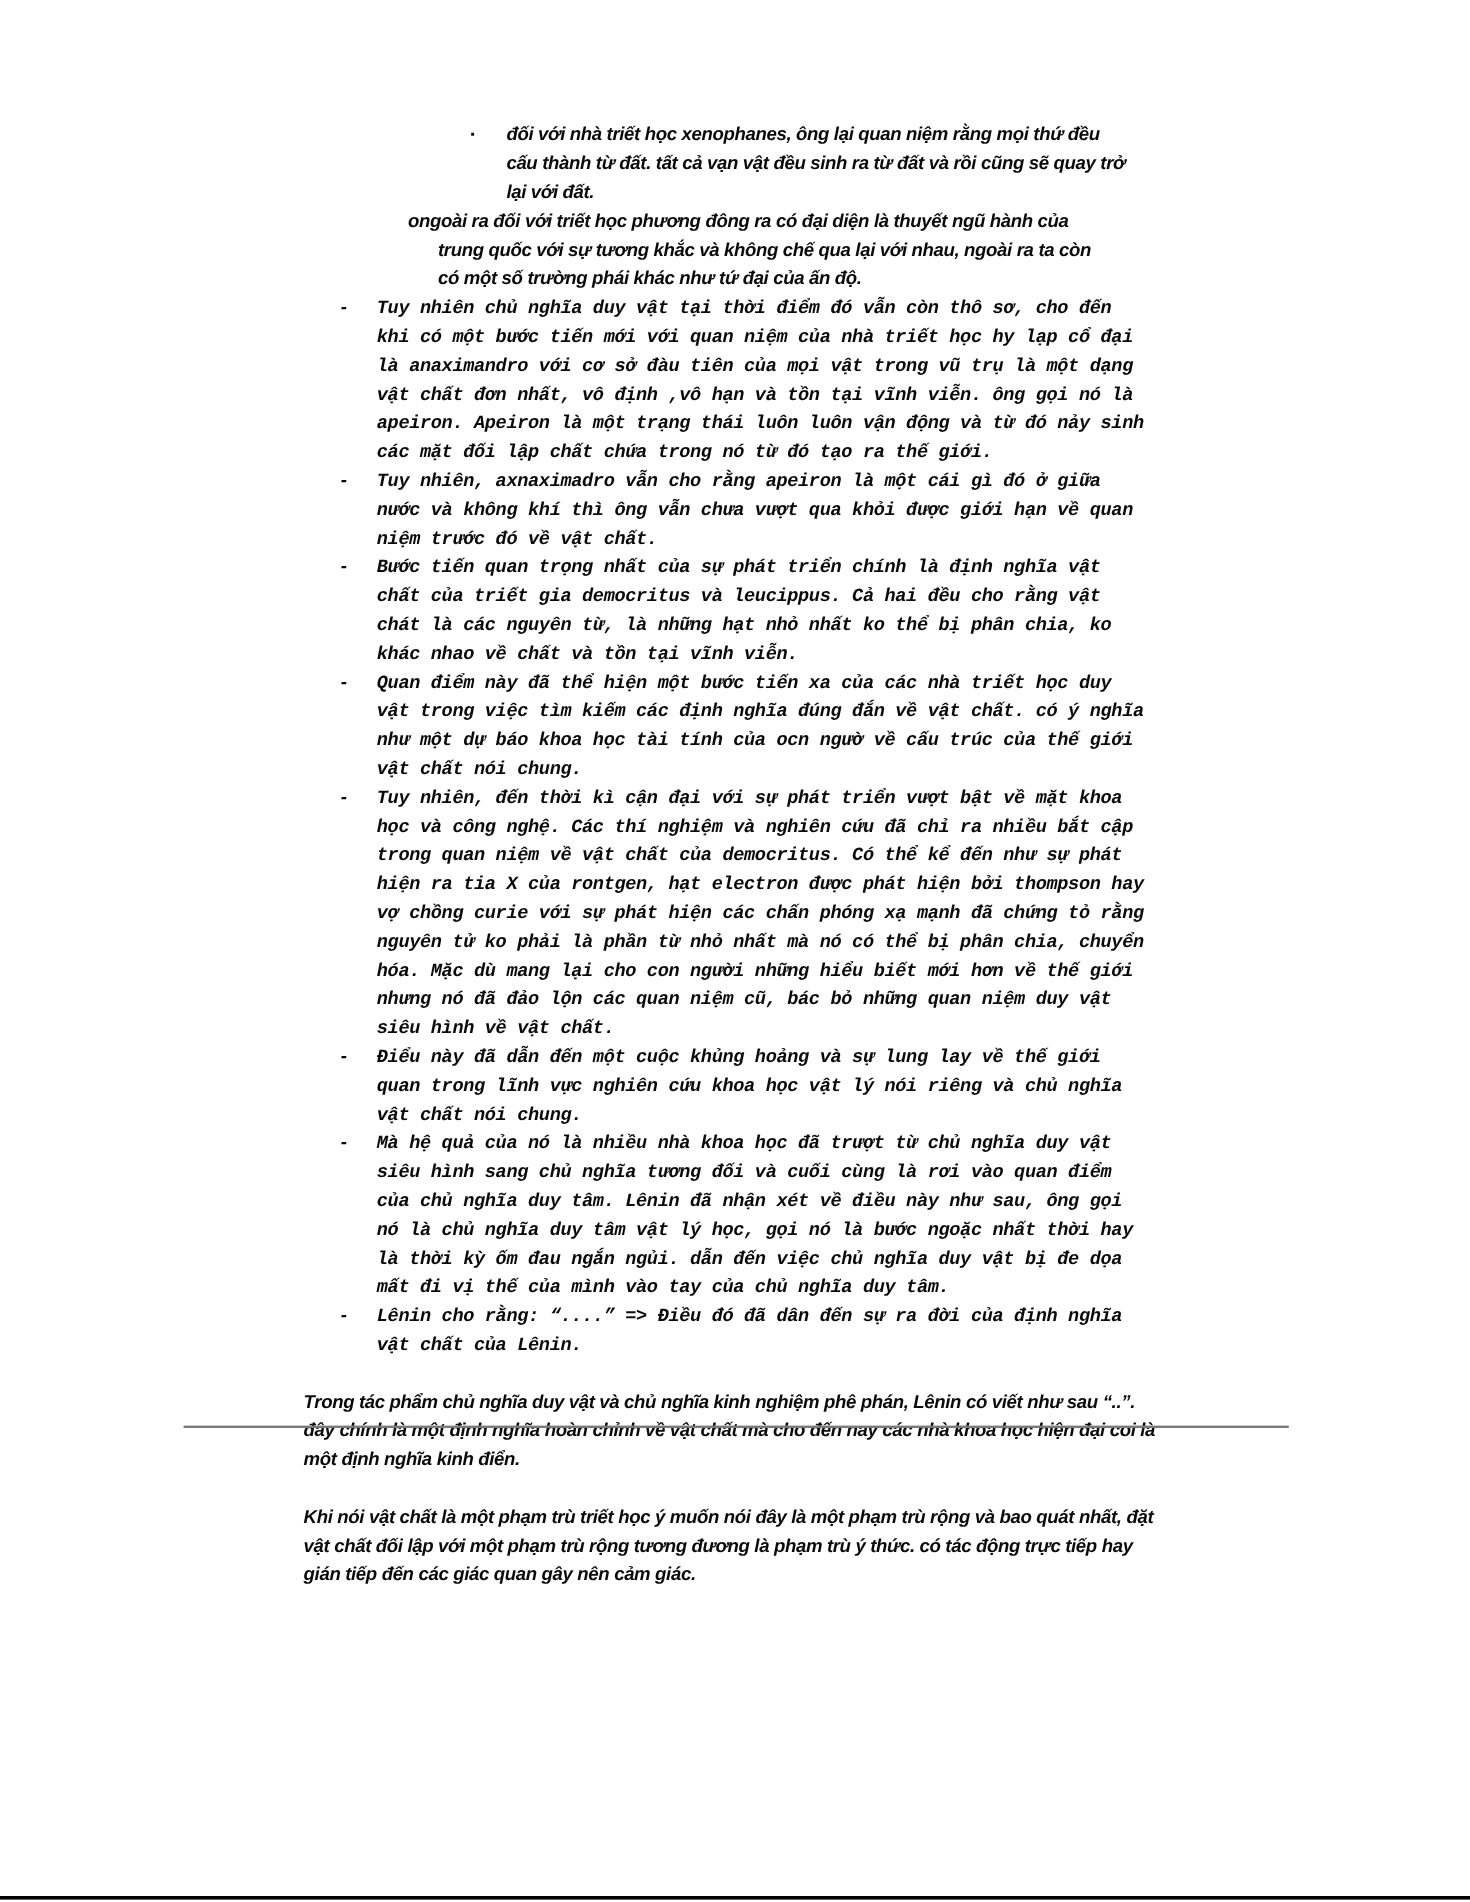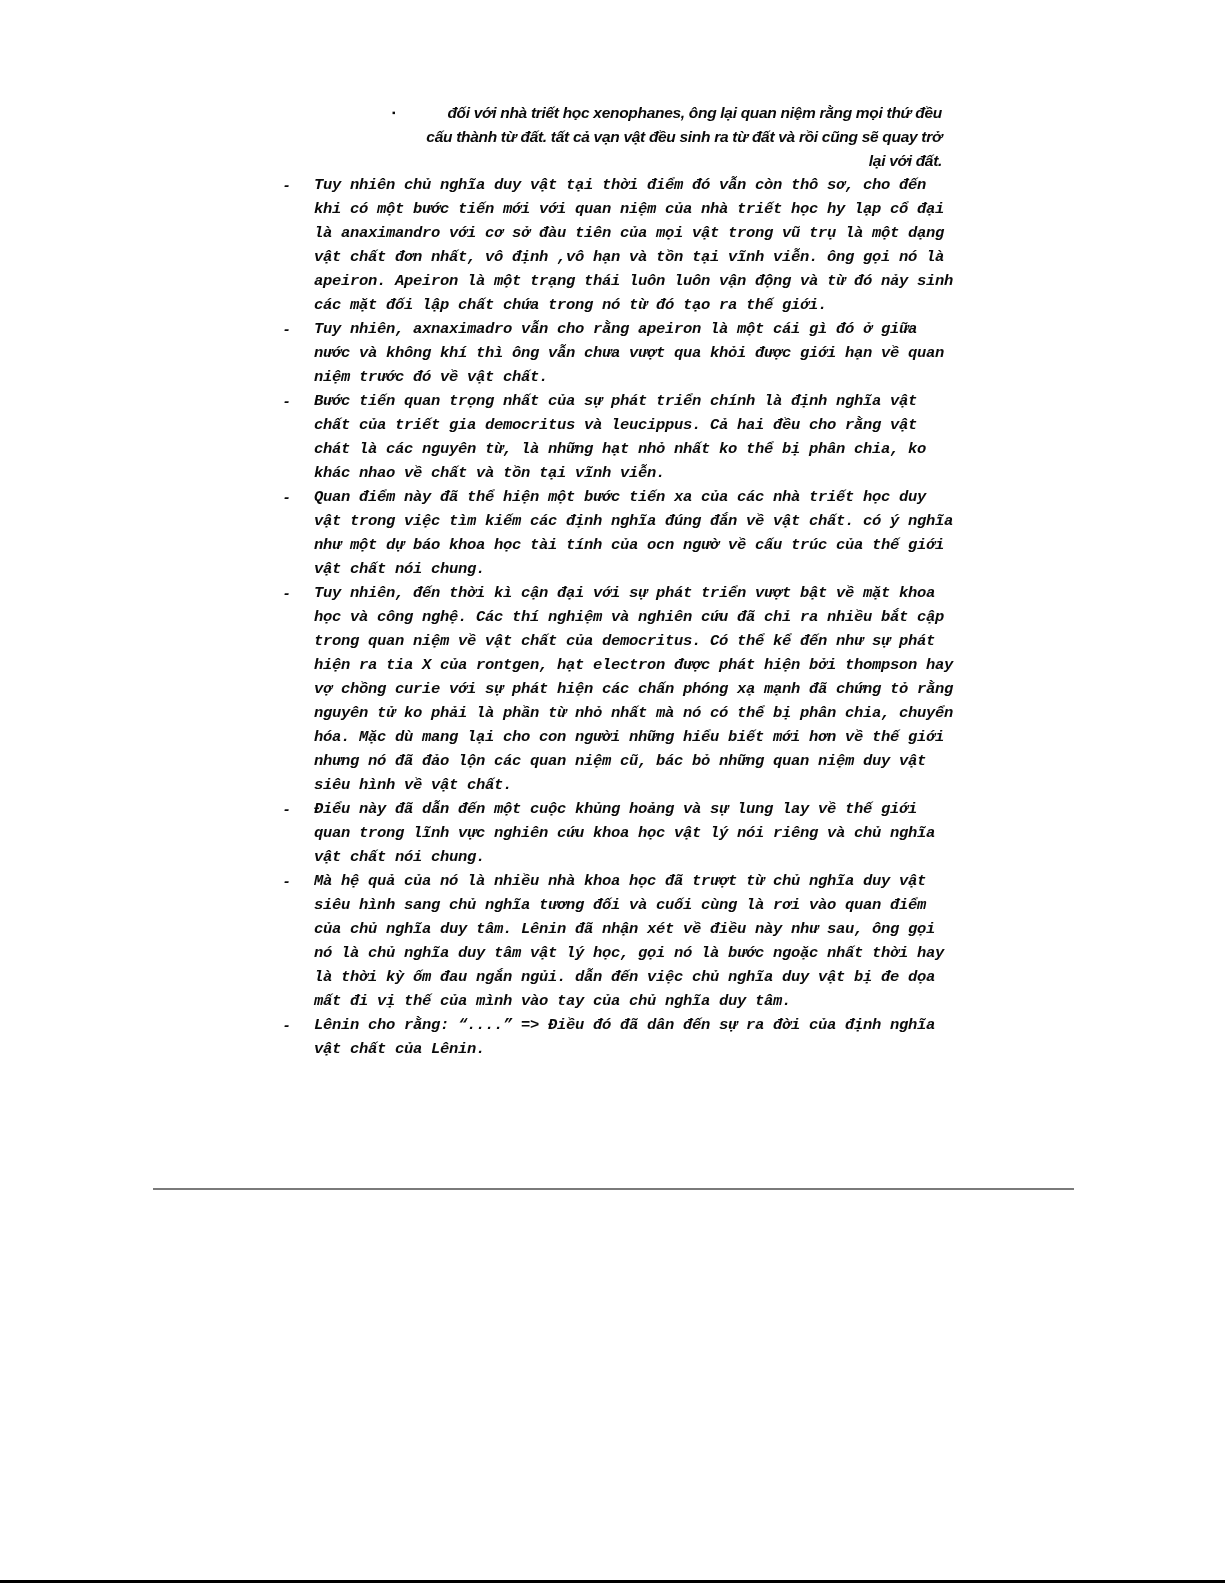--- a/index.html
+++ b/index.html
@@ -35,21 +35,21 @@
     width: 552px;
   }
   .sq-marker {
     flex: none;
     width: 30px;
     font-style: normal;
     font-size: 10px;
     line-height: 24px;
     padding-left: 2px;
   }
-  .sub-bullet-text { flex: 1; text-align: right; }
+  .sub-bullet-text { flex: 1; }
   
   .cont-para {
     margin-left: 112px;
     width: 560px;
     text-indent: -25px;
   }
   
   .dash-row {
     display: flex;
     margin-left: 30px;
@@ -87,20 +87,21 @@
 <body>
 
 <div class="page">
   <div class="content">
 
     <div class="sub-bullet-row">
       <span class="sq-marker">▪</span>
       <div class="sub-bullet-text">đối với nhà triết học xenophanes, ông lại quan niệm rằng mọi thứ đều cấu thành từ đất. tất cả vạn vật đều sinh ra từ đất và rồi cũng sẽ quay trở lại với đất.</div>
     </div>
 
+    <div class="cont-para">ongoài ra đối với triết học phương đông ra có đại diện là thuyết ngũ hành của trung quốc với sự tương khắc và không chế qua lại với nhau, ngoài ra ta còn có một số trường phái khác như tứ đại của ấn độ.</div>
 
     <div class="dash-row">
       <span class="dash-marker">-</span>
       <div class="dash-text">Tuy nhiên chủ nghĩa duy vật tại thời điểm đó vẫn còn thô sơ, cho đến khi có một bước tiến mới với quan niệm của nhà triết học hy lạp cổ đại là anaximandro với cơ sở đàu tiên của mọi vật trong vũ trụ là một dạng vật chất đơn nhất, vô định ,vô hạn và tồn tại vĩnh viễn. ông gọi nó là apeiron. Apeiron là một trạng thái luôn luôn vận động và từ đó nảy sinh các mặt đối lập chất chứa trong nó từ đó tạo ra thế giới.</div>
     </div>
 
     <div class="dash-row">
       <span class="dash-marker">-</span>
       <div class="dash-text">Tuy nhiên, axnaximadro vẫn cho rằng apeiron là một cái gì đó ở giữa nước và không khí thì ông vẫn chưa vượt qua khỏi được giới hạn về quan niệm trước đó về vật chất.</div>
     </div>
@@ -128,18 +129,20 @@
     <div class="dash-row">
       <span class="dash-marker">-</span>
       <div class="dash-text">Mà hệ quả của nó là nhiều nhà khoa học đã trượt từ chủ nghĩa duy vật siêu hình sang chủ nghĩa tương đối và cuối cùng là rơi vào quan điểm của chủ nghĩa duy tâm. Lênin đã nhận xét về điều này như sau, ông gọi nó là chủ nghĩa duy tâm vật lý học, gọi nó là bước ngoặc nhất thời hay là thời kỳ ốm đau ngắn ngủi. dẫn đến việc chủ nghĩa duy vật bị đe dọa mất đi vị thế của mình vào tay của chủ nghĩa duy tâm.</div>
     </div>
 
     <div class="dash-row">
       <span class="dash-marker">-</span>
       <div class="dash-text">Lênin cho rằng: “....” =&gt; Điều đó đã dân đến sự ra đời của định nghĩa vật chất của Lênin.</div>
     </div>
 
+    <div class="para">Trong tác phẩm chủ nghĩa duy vật và chủ nghĩa kinh nghiệm phê phán, Lênin có viết như sau “..”. đây chính là một định nghĩa hoàn chỉnh về vật chất mà cho đến nay các nhà khoa học hiện đại coi là một định nghĩa kinh điển.</div>
+    <div class="para">Khi nói vật chất là một phạm trù triết học ý muốn nói đây là một phạm trù rộng và bao quát nhất, đặt vật chất đối lập với một phạm trù rộng tương đương là phạm trù ý thức. có tác động trực tiếp hay gián tiếp đến các giác quan gây nên cảm giác.</div>
 
   </div>
 
   <div class="divider"></div>
   <div class="bottom-line"></div>
 </div>
 
 </body></html>

